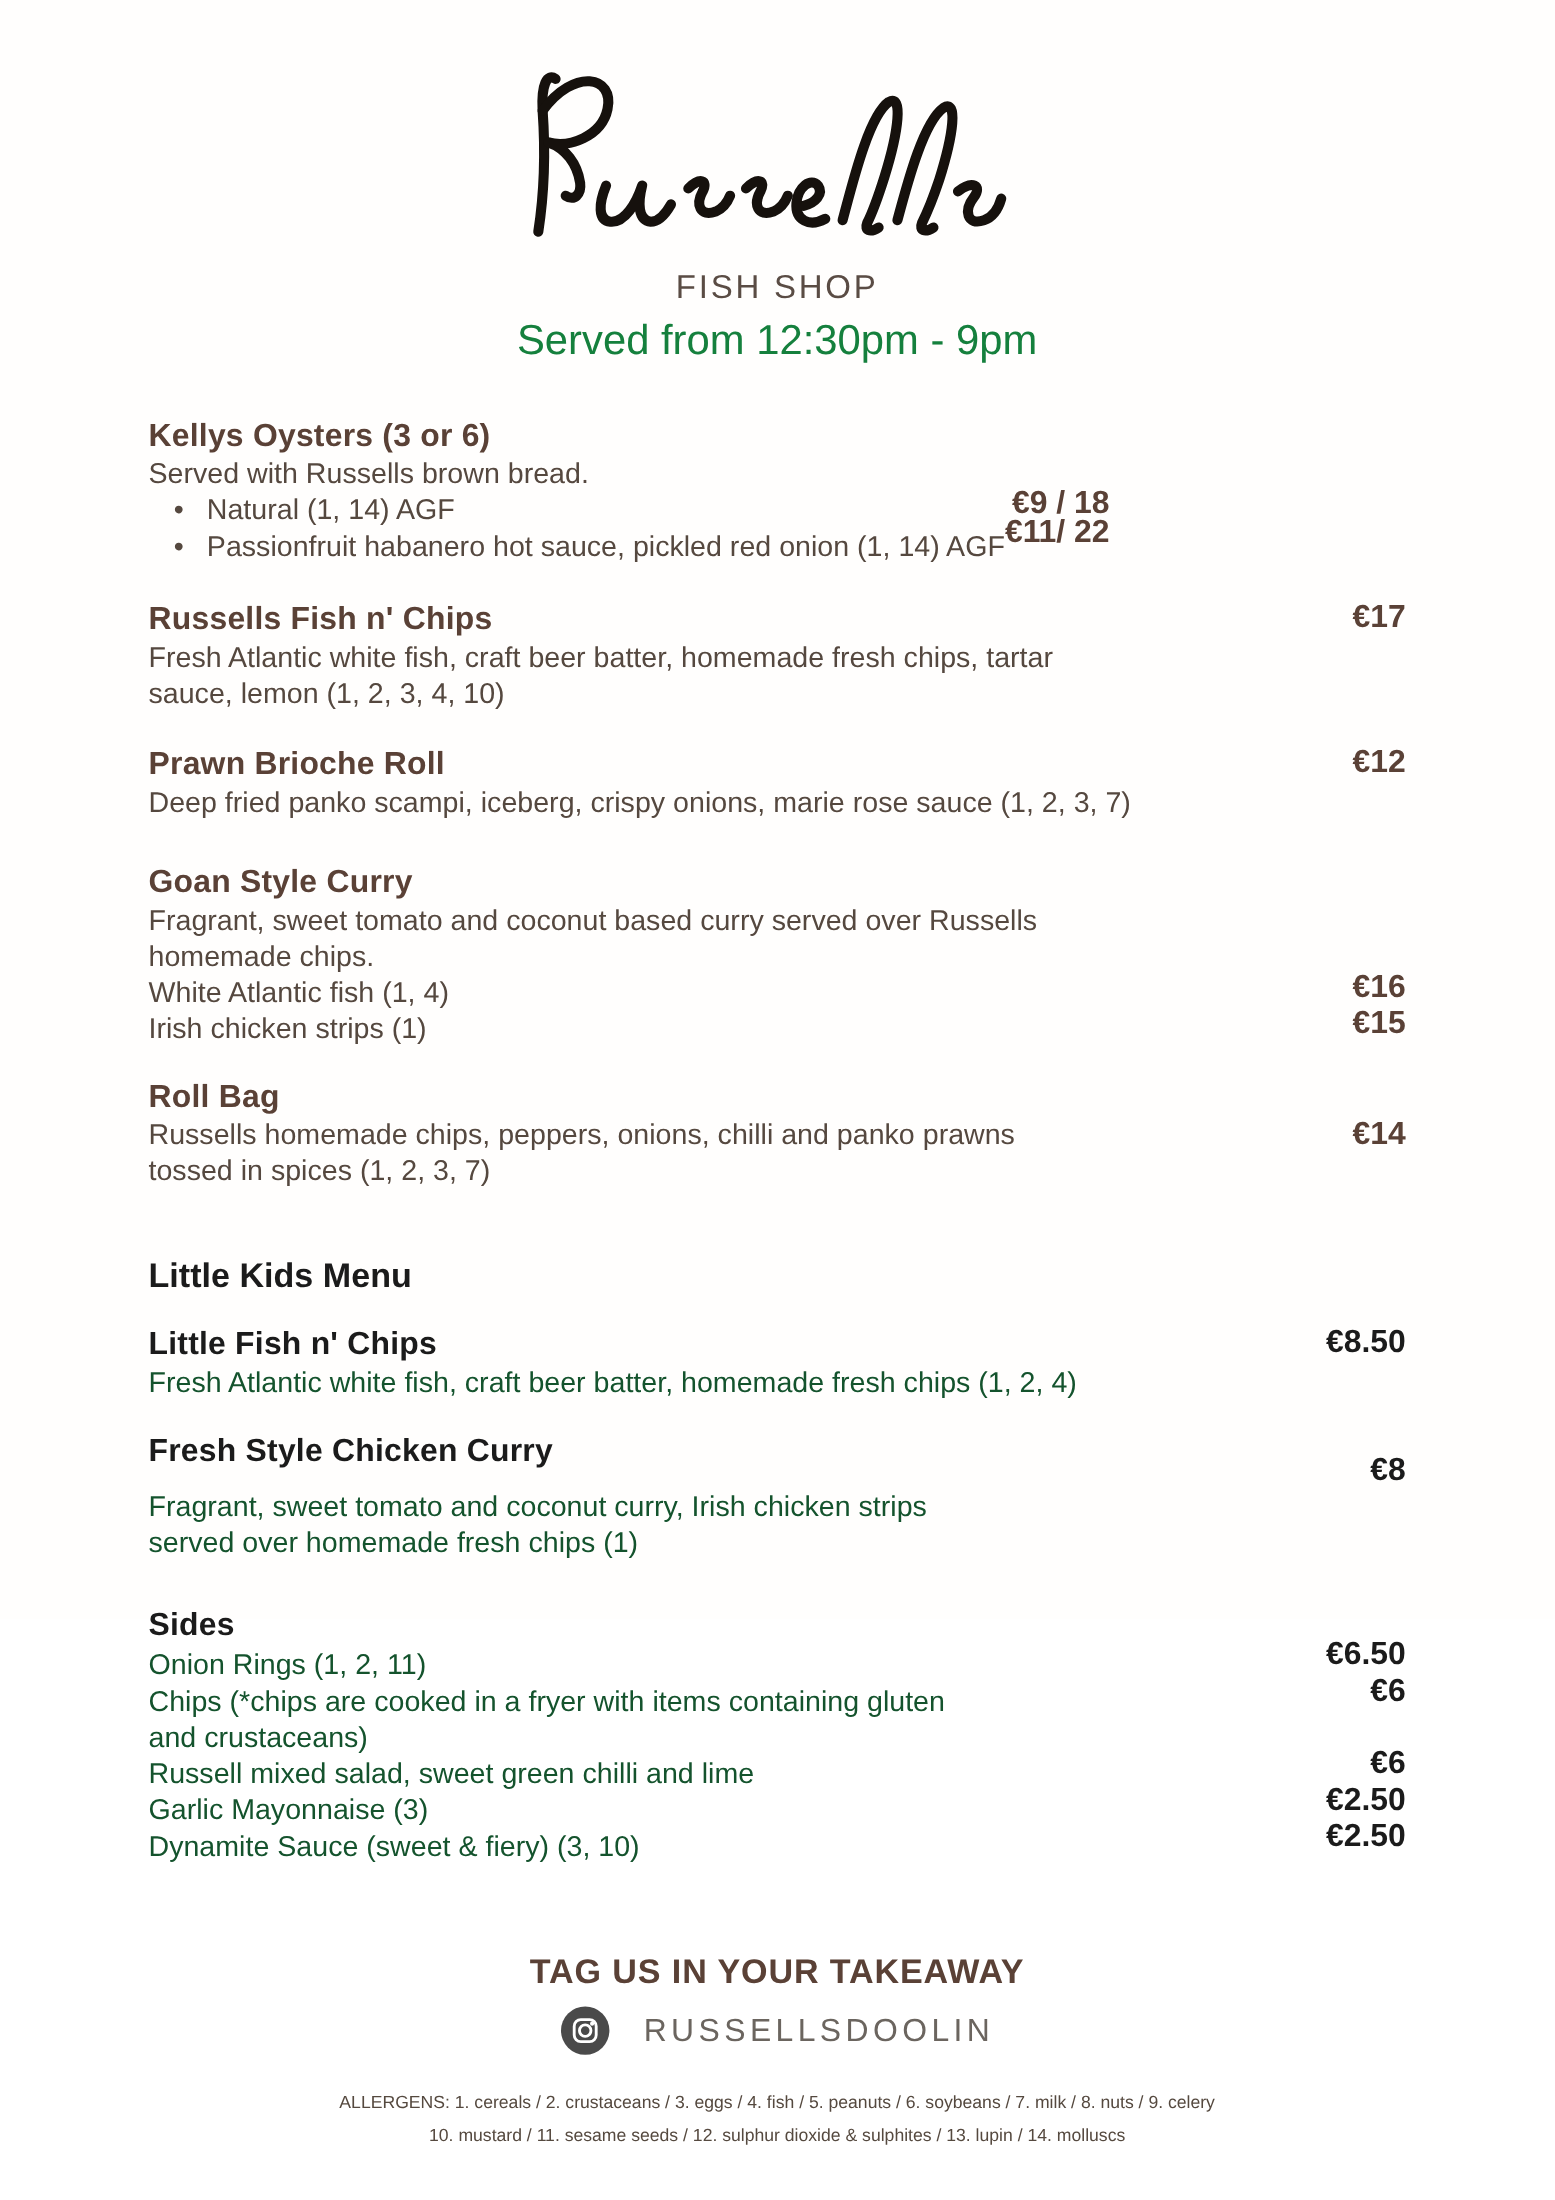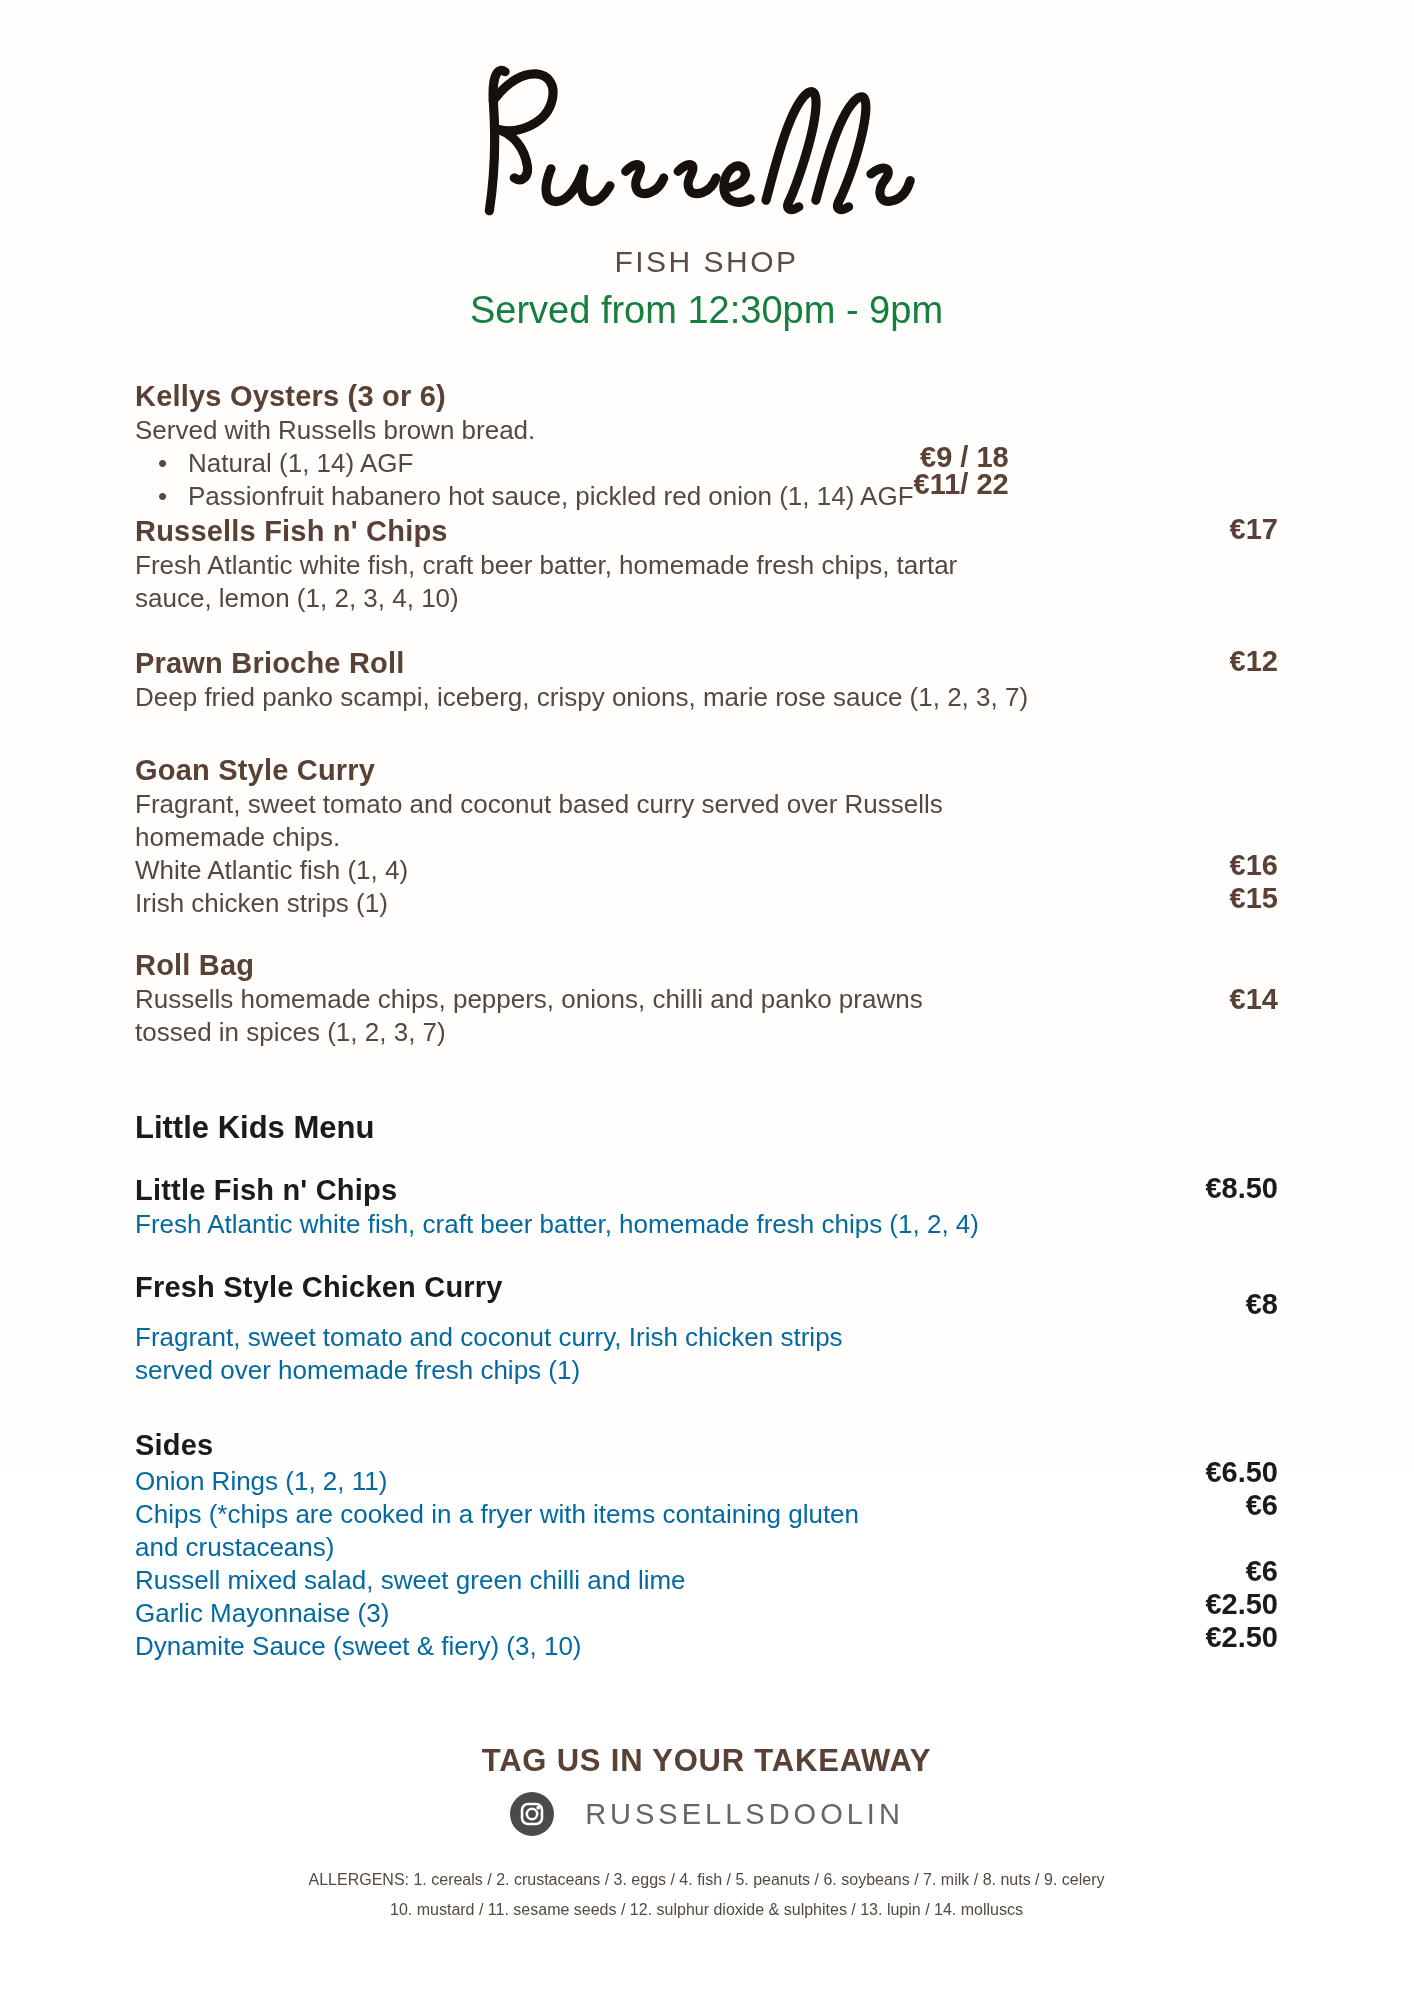--- a/index.html
+++ b/index.html
@@ -18,21 +18,21 @@
   .logo-wrap svg { display:block; margin:0 auto; }
   .shop-type { margin-top:12px; font-size:30px; letter-spacing:2.5px; color:#5a4c44; }
   .served    { margin-top:10px; font-size:38px; color:#15803d; }
 
   
   h3.item-name { font-size:29px; line-height:36px; font-weight:bold; letter-spacing:.2px; }
   .theme-brown h3.item-name { color:#5a4136; }
   .theme-dark  h3.item-name { color:#1b1b1b; }
   .desc, .dline { font-size:26px; line-height:33px; }
   .theme-brown .desc, .theme-brown .dline, .theme-brown .bullets li { color:#55483f; }
-  .theme-dark  .desc, .theme-dark  .dline { color:#0369a1; }
+  .theme-dark  .desc, .theme-dark  .dline { color:#14532d; }
   .price { font-size:29px; font-weight:bold; white-space:nowrap; margin-left:auto; text-align:right; }
   .theme-brown .price { color:#5a4136; }
   .theme-dark  .price { color:#1b1b1b; }
 
   .head-row { display:flex; align-items:flex-start; }
   .split-row { display:flex; align-items:flex-start; }
   .variant-row { display:flex; align-items:flex-start; }
   .variant-row .price { margin-top:-5px; }
   .price-lower { margin-top:19px; }
 
@@ -40,21 +40,21 @@
   .bullets li { position:relative; padding-left:53px; line-height:33px; font-size:26px; }
   .bullets li::before { content:"•"; position:absolute; left:23px; top:0; font-size:26px; }
   .opts-row { display:flex; align-items:flex-start; }
   .price-stack .price { line-height:33px; margin-top:-6px; }
 
   .side-row { display:flex; align-items:flex-start; }
   .side-row .price { margin-top:-9px; }
 
   
   .sec-oysters   { margin-top:46px; }
-  .sec-fish      { }
+  .sec-fish      { margin-top:32px; }
   .sec-prawn     { margin-top:30px; }
   .sec-goan      { margin-top:38px; }
   .sec-spice     { margin-top:27px; }
   .kids-heading  { margin-top:59px; font-size:31px; line-height:40px; font-weight:bold; color:#1b1b1b; }
   .sec-kidsfish  { margin-top:24px; }
   .sec-kidscurry { margin-top:28px; }
   .sec-sides     { margin-top:40px; }
   .sec-sides h3.item-name { margin-bottom:2px; }
 
   

